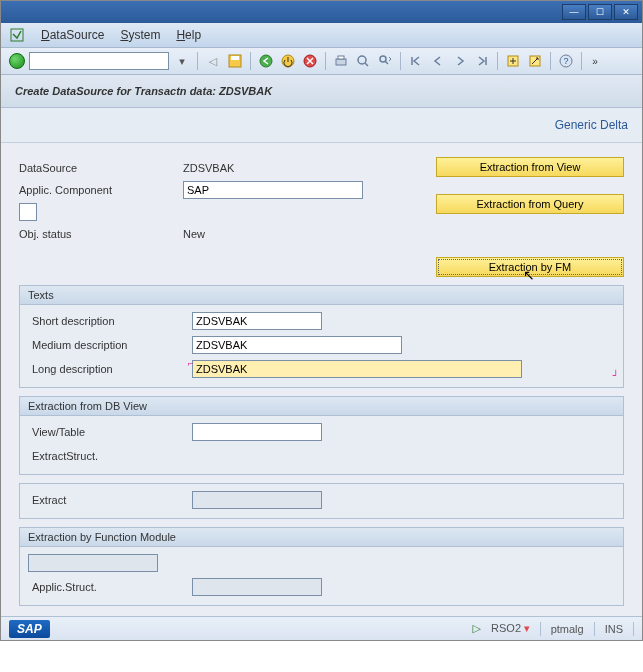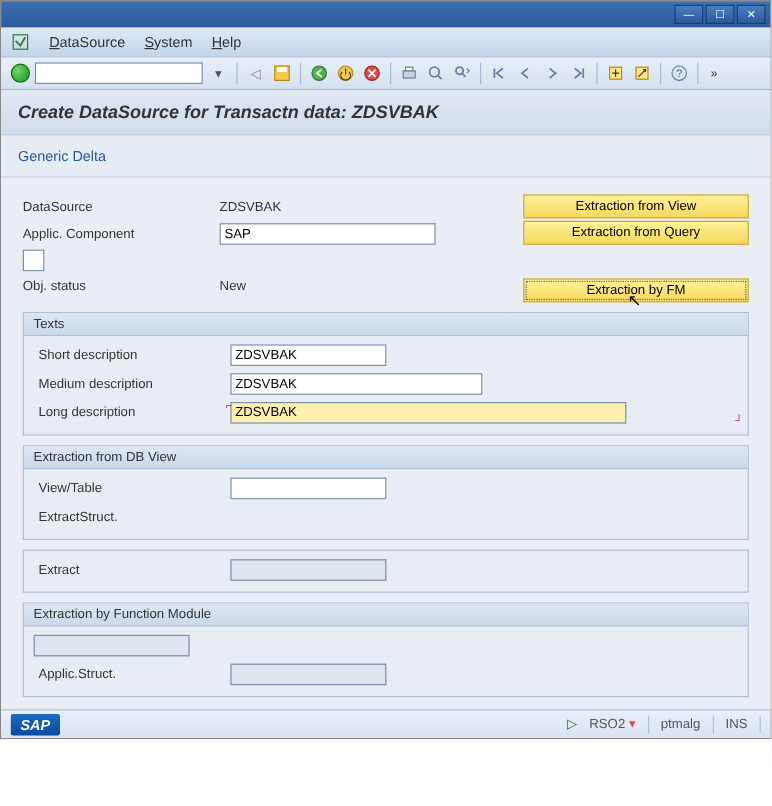--- a/index.html
+++ b/index.html
@@ -11,26 +11,26 @@
   .menubar .menu-icon { width: 16px; height: 16px; display: inline-flex; align-items: center; justify-content: center; }
   .menubar span.menuitem { cursor: pointer; }
   .menubar .ul { text-decoration: underline; }
   .toolbar { background: linear-gradient(#e8eff8, #d5e1f0); padding: 4px 8px; display: flex; align-items: center; gap: 4px; border-bottom: 1px solid #a8b8cc; }
   .toolbar .green-ball { width: 16px; height: 16px; border-radius: 50%; background: radial-gradient(circle at 35% 35%, #6fd86f, #1a8c1a); border: 1px solid #0a6a0a; }
   .toolbar input.cmd { width: 140px; height: 18px; border: 1px solid #7a8fa8; background: #fff; font-size: 11px; padding: 0 2px; }
   .toolbar .tool-btn { width: 18px; height: 18px; display: inline-flex; align-items: center; justify-content: center; cursor: pointer; }
   .toolbar .sep { width: 1px; height: 18px; background: #a8b8cc; margin: 0 2px; }
   .expand-btn { width: 14px; height: 18px; display: flex; align-items: center; justify-content: center; cursor: pointer; font-size: 10px; color: #333; }
   .content { background: #f3f5f8; padding: 0; }
-  .page-title { background: linear-gradient(#e0e8f2, #d0dce9); border-bottom: 1px solid #b0c0d4; padding: 10px 14px; font-size: 15px; font-style: italic; font-weight: bold; color: #333; }
-  .subheader { background: #e5ecf4; border-bottom: 1px solid #c2d0e0; padding: 10px 14px; color: #2c5a99; font-size: 12px; }
+  .page-title { background: linear-gradient(#e0e8f2, #d0dce9); border-bottom: 1px solid #b0c0d4; padding: 10px 14px; font-size: 11px; font-style: italic; font-weight: bold; color: #333; }
+  .subheader { background: #e5ecf4; border-bottom: 1px solid #c2d0e0; padding: 10px 14px; color: #2c5a99; font-size: 12px; text-align: right; }
   .form-area { padding: 14px 18px 10px 18px; background: #eaeef4; }
   .toprow { display: flex; align-items: flex-start; gap: 12px; margin-bottom: 2px; }
   .toprow .leftcol { flex: 1; }
-  .toprow .rightcol { width: 188px; display: flex; flex-direction: column; gap: 2px; }
+  .toprow .rightcol { width: 188px; display: flex; flex-direction: column; gap: 17px; }
   .field-row { display: flex; align-items: center; height: 22px; }
   .field-label { width: 164px; }
   .field-value { flex: 1; display: flex; align-items: center; }
   .field-value input { height: 18px; border: 1px solid #7a8fa8; background: #fff; padding: 0 3px; font-size: 11px; width: 180px; }
   .field-value input.small { width: 18px; }
   .yellow-btn { height: 20px; background: linear-gradient(#fff199, #f6d85c); border: 1px solid #c4a828; font-size: 11px; cursor: pointer; padding: 0 4px; text-align: center; position: relative; }
   .yellow-btn.active { outline: 1px dotted #666; outline-offset: -3px; margin-top: 26px; }
   .cursor { position: absolute; left: 86px; top: 9px; font-size: 14px; pointer-events: none; }
   .group { border: 1px solid #b0c0d4; margin-top: 8px; background: #e8edf4; }
   .group-header { background: linear-gradient(#dde7f2, #c9d8e9); border-bottom: 1px solid #b0c0d4; padding: 3px 8px; font-size: 11px; }

